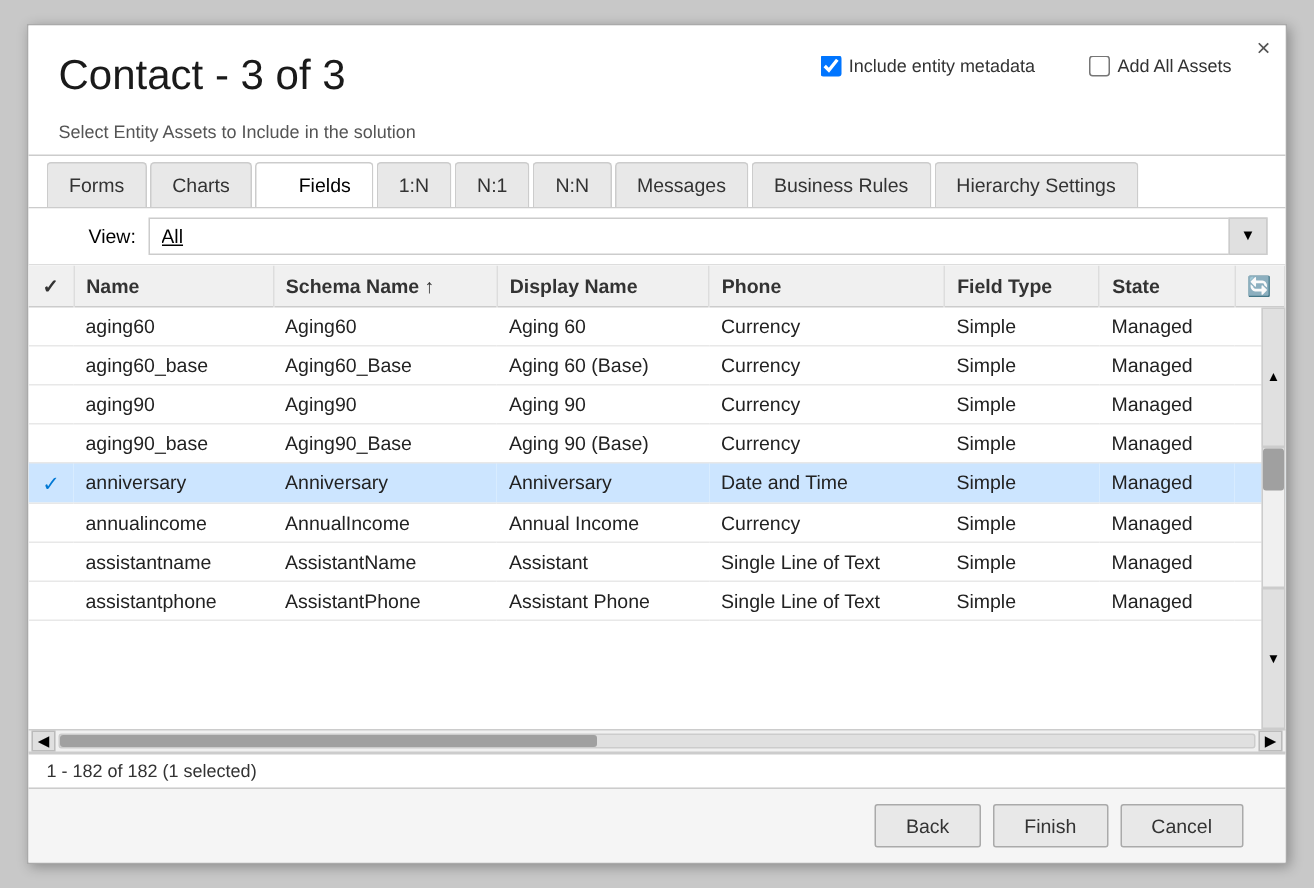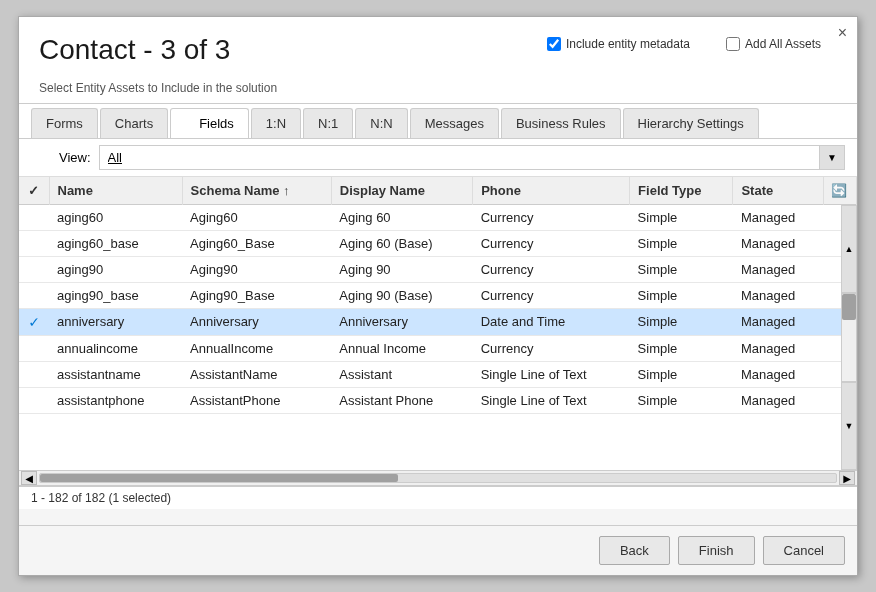--- a/index.html
+++ b/index.html
@@ -235,27 +235,26 @@
       background: #e0e0e0;
       border: 1px solid #bbb;
       display: flex;
       align-items: center;
       justify-content: center;
       font-size: 10px;
       cursor: pointer;
       flex-shrink: 0;
     }
     .footer {
-      padding: 10px 12px;
+      padding: 10px 28px;
       background: #f5f5f5;
       border-top: 1px solid #ccc;
       display: flex;
       justify-content: flex-end;
       gap: 8px;
-      margin-top: 16px;
     }
     .btn {
       padding: 6px 20px;
       font-size: 13px;
       border: 1px solid #aaa;
       background: #e8e8e8;
       cursor: pointer;
       border-radius: 2px;
       color: #333;
     }

